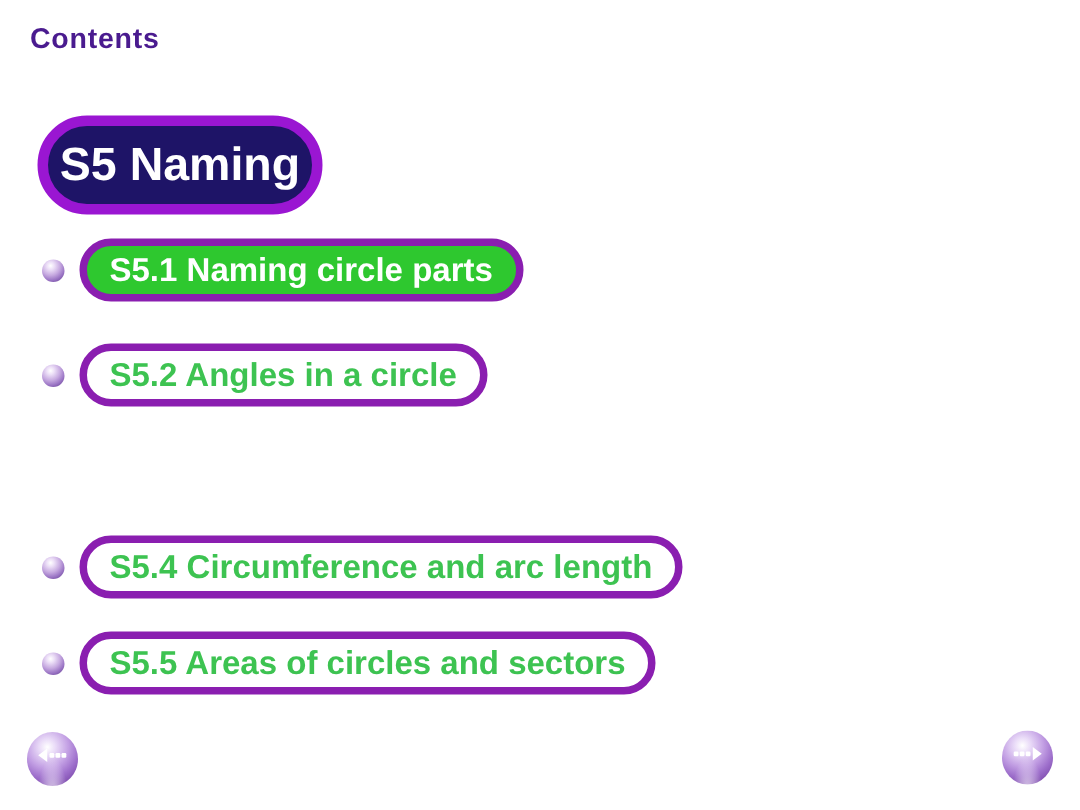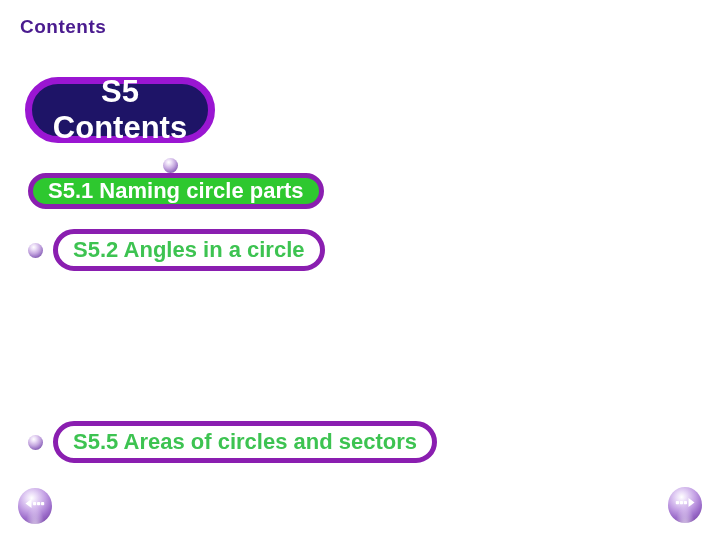--- a/index.html
+++ b/index.html
@@ -35,21 +35,21 @@
     color:#ffffff;font-weight:bold;font-size:31px;
     font-family:inherit;
     display:flex;align-items:center;justify-content:center;
     cursor:pointer;
   }
 
   .toc-row{
     position:absolute;left:28px;height:44px;
     display:flex;align-items:center;
   }
-  .row-0{top:158px;flex-direction:column;}
+  .row-0{top:158px;}
   .row-1{top:228px;}
   .row-2{top:291px;}
   .row-3{top:356px;}
   .row-4{top:420px;justify-content:space-between;}
 
   .bullet{
     width:15px;height:15px;border-radius:50%;
     margin-right:10px;flex:0 0 auto;
     background:
       radial-gradient(circle at 38% 28%, #ffffff 0%, #ecdff7 18%, #c6a9e0 45%, #9a74c4 68%, #6f4a9c 88%, #8a68b4 100%);
@@ -86,33 +86,37 @@
   .nav-right{left:668px;top:487px;}
   .glyph{fill:#ffffff;}
 </style>
 </head>
 <body>
 
 <div class="slide">
 
   <div class="title">Contents</div>
 
-  <button class="unit-btn">S5 Contents</button>
+  <button class="unit-btn">S5 Naming</button>
 
   <div class="toc-row row-0">
     <span class="bullet"></span>
     <button class="pill selected">S5.1 Naming circle parts</button>
   </div>
 
   <div class="toc-row row-1">
     <span class="bullet"></span>
     <button class="pill">S5.2 Angles in a circle</button>
   </div>
 
 
+  <div class="toc-row row-3">
+    <span class="bullet"></span>
+    <button class="pill">S5.4 Circumference and arc length</button>
+  </div>
 
   <div class="toc-row row-4">
     <span class="bullet"></span>
     <button class="pill">S5.5 Areas of circles and sectors</button>
   </div>
 
   <button class="nav-btn nav-left">
     <svg width="20" height="11" viewBox="0 0 20 11">
       <polygon class="glyph" points="0.5,5.5 6.5,1 6.5,10"></polygon>
       <rect class="glyph" x="8" y="4" width="3.2" height="3.2" rx="0.8"></rect>

